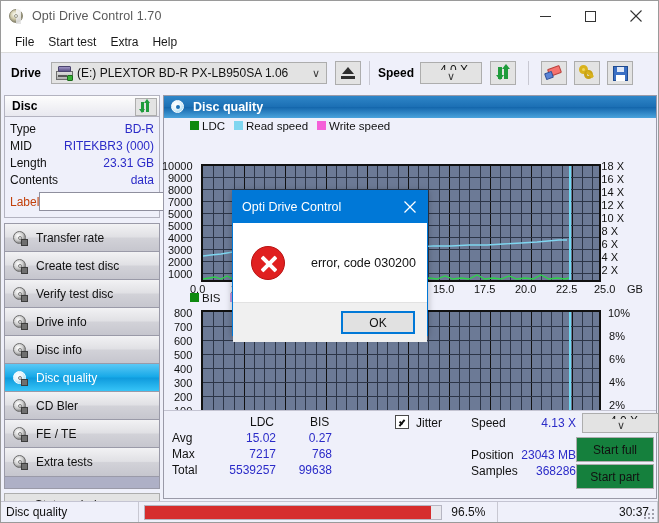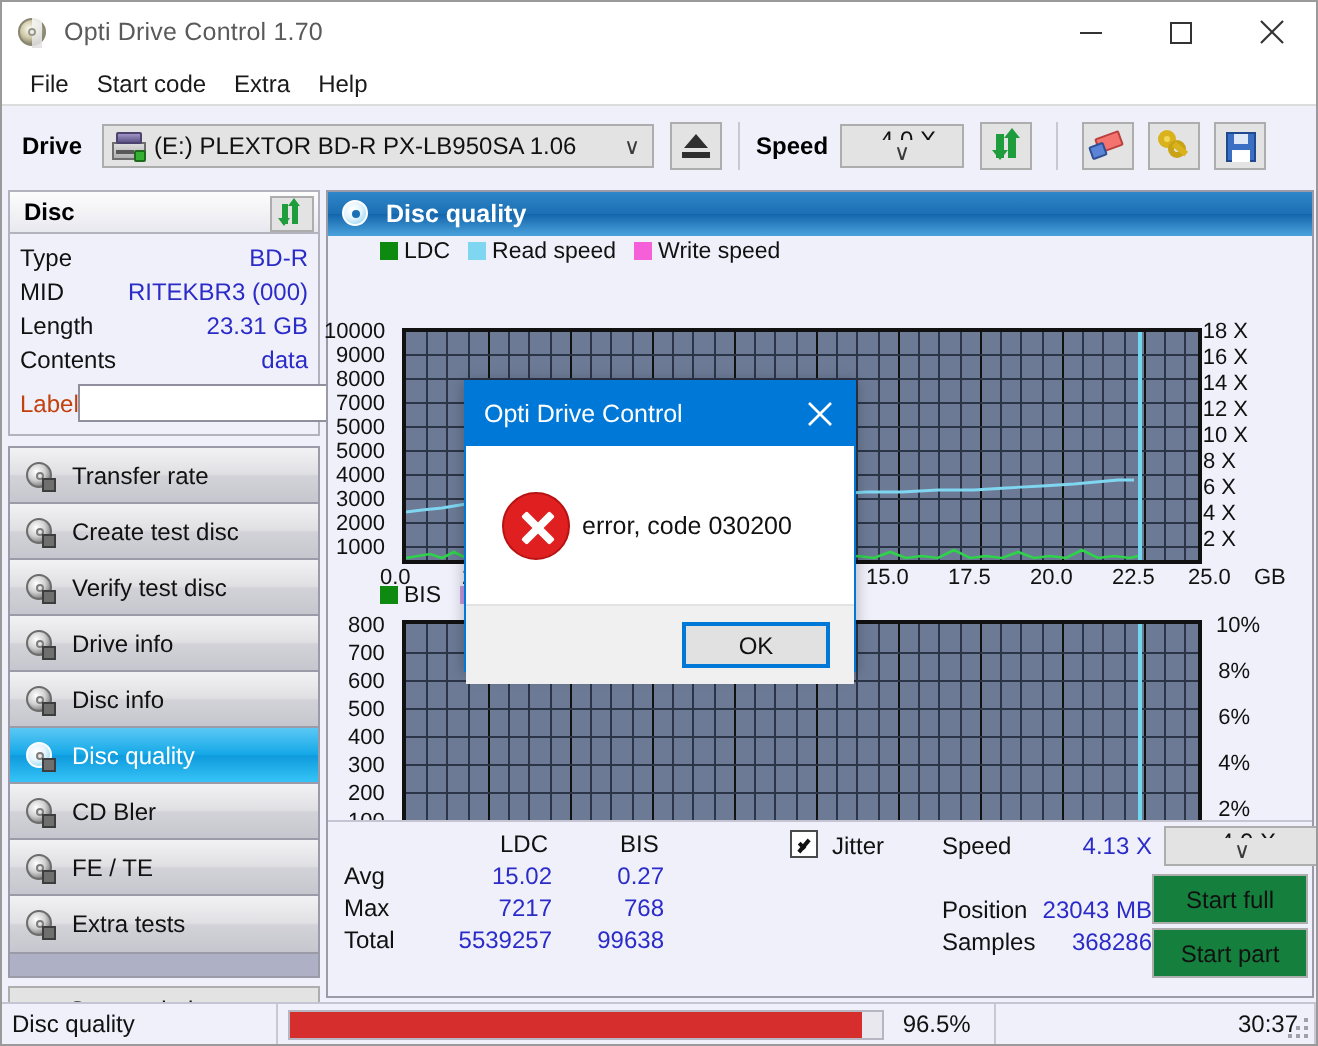--- a/index.html
+++ b/index.html
@@ -363,21 +363,21 @@
   }
   .err-ico {
     width: 34px; height:34px; border-radius:50%; background:#e02020; margin-left: 18px;
     position:relative; flex:none; border:1px solid #b81212;
   }
   .err-ico i {
     position:absolute; left:7px; top:15px; width:20px; height:4px; background:#fff; border-radius:1px;
   }
   .err-ico i:first-child { transform: rotate(45deg); }
   .err-ico i:last-child  { transform: rotate(-45deg); }
-  .err-txt { font-size:12.5px; color:#111; margin-left: 6px; }
+  .err-txt { font-size:12.5px; color:#111; margin-left: 26px; }
   .modal .mfoot {
     height: 40px; background:#f0f0f0; border-top:1px solid #e2e2e2;
     display:flex; align-items:center; justify-content:flex-end; padding-right: 12px;
   }
   .ok-btn {
     width: 74px; height: 23px; background:#e1e1e1; border:2px solid #0078d7;
     display:flex; align-items:center; justify-content:center; font-size:12px; color:#111;
   }
 </style>
 </head>
@@ -407,21 +407,21 @@
         <svg width="12" height="12" viewBox="0 0 12 12">
             <line x1="0.5" y1="0.5" x2="11.5" y2="11.5" stroke="#333" stroke-width="1.1"></line>
             <line x1="11.5" y1="0.5" x2="0.5" y2="11.5" stroke="#333" stroke-width="1.1"></line>
           </svg>
       </div>
     </div>
   </div>
 
   <div class="menubar">
     <div class="menu-item">File</div>
-    <div class="menu-item">Start code</div>
+    <div class="menu-item">Start test</div>
     <div class="menu-item">Extra</div>
     <div class="menu-item">Help</div>
   </div>
 
   <div class="toolbar">
     <div class="tb-label">Drive</div>
     <div class="combo drive">
       <div class="drive-ico">
         <div class="body"></div>
           <div class="top"></div>

